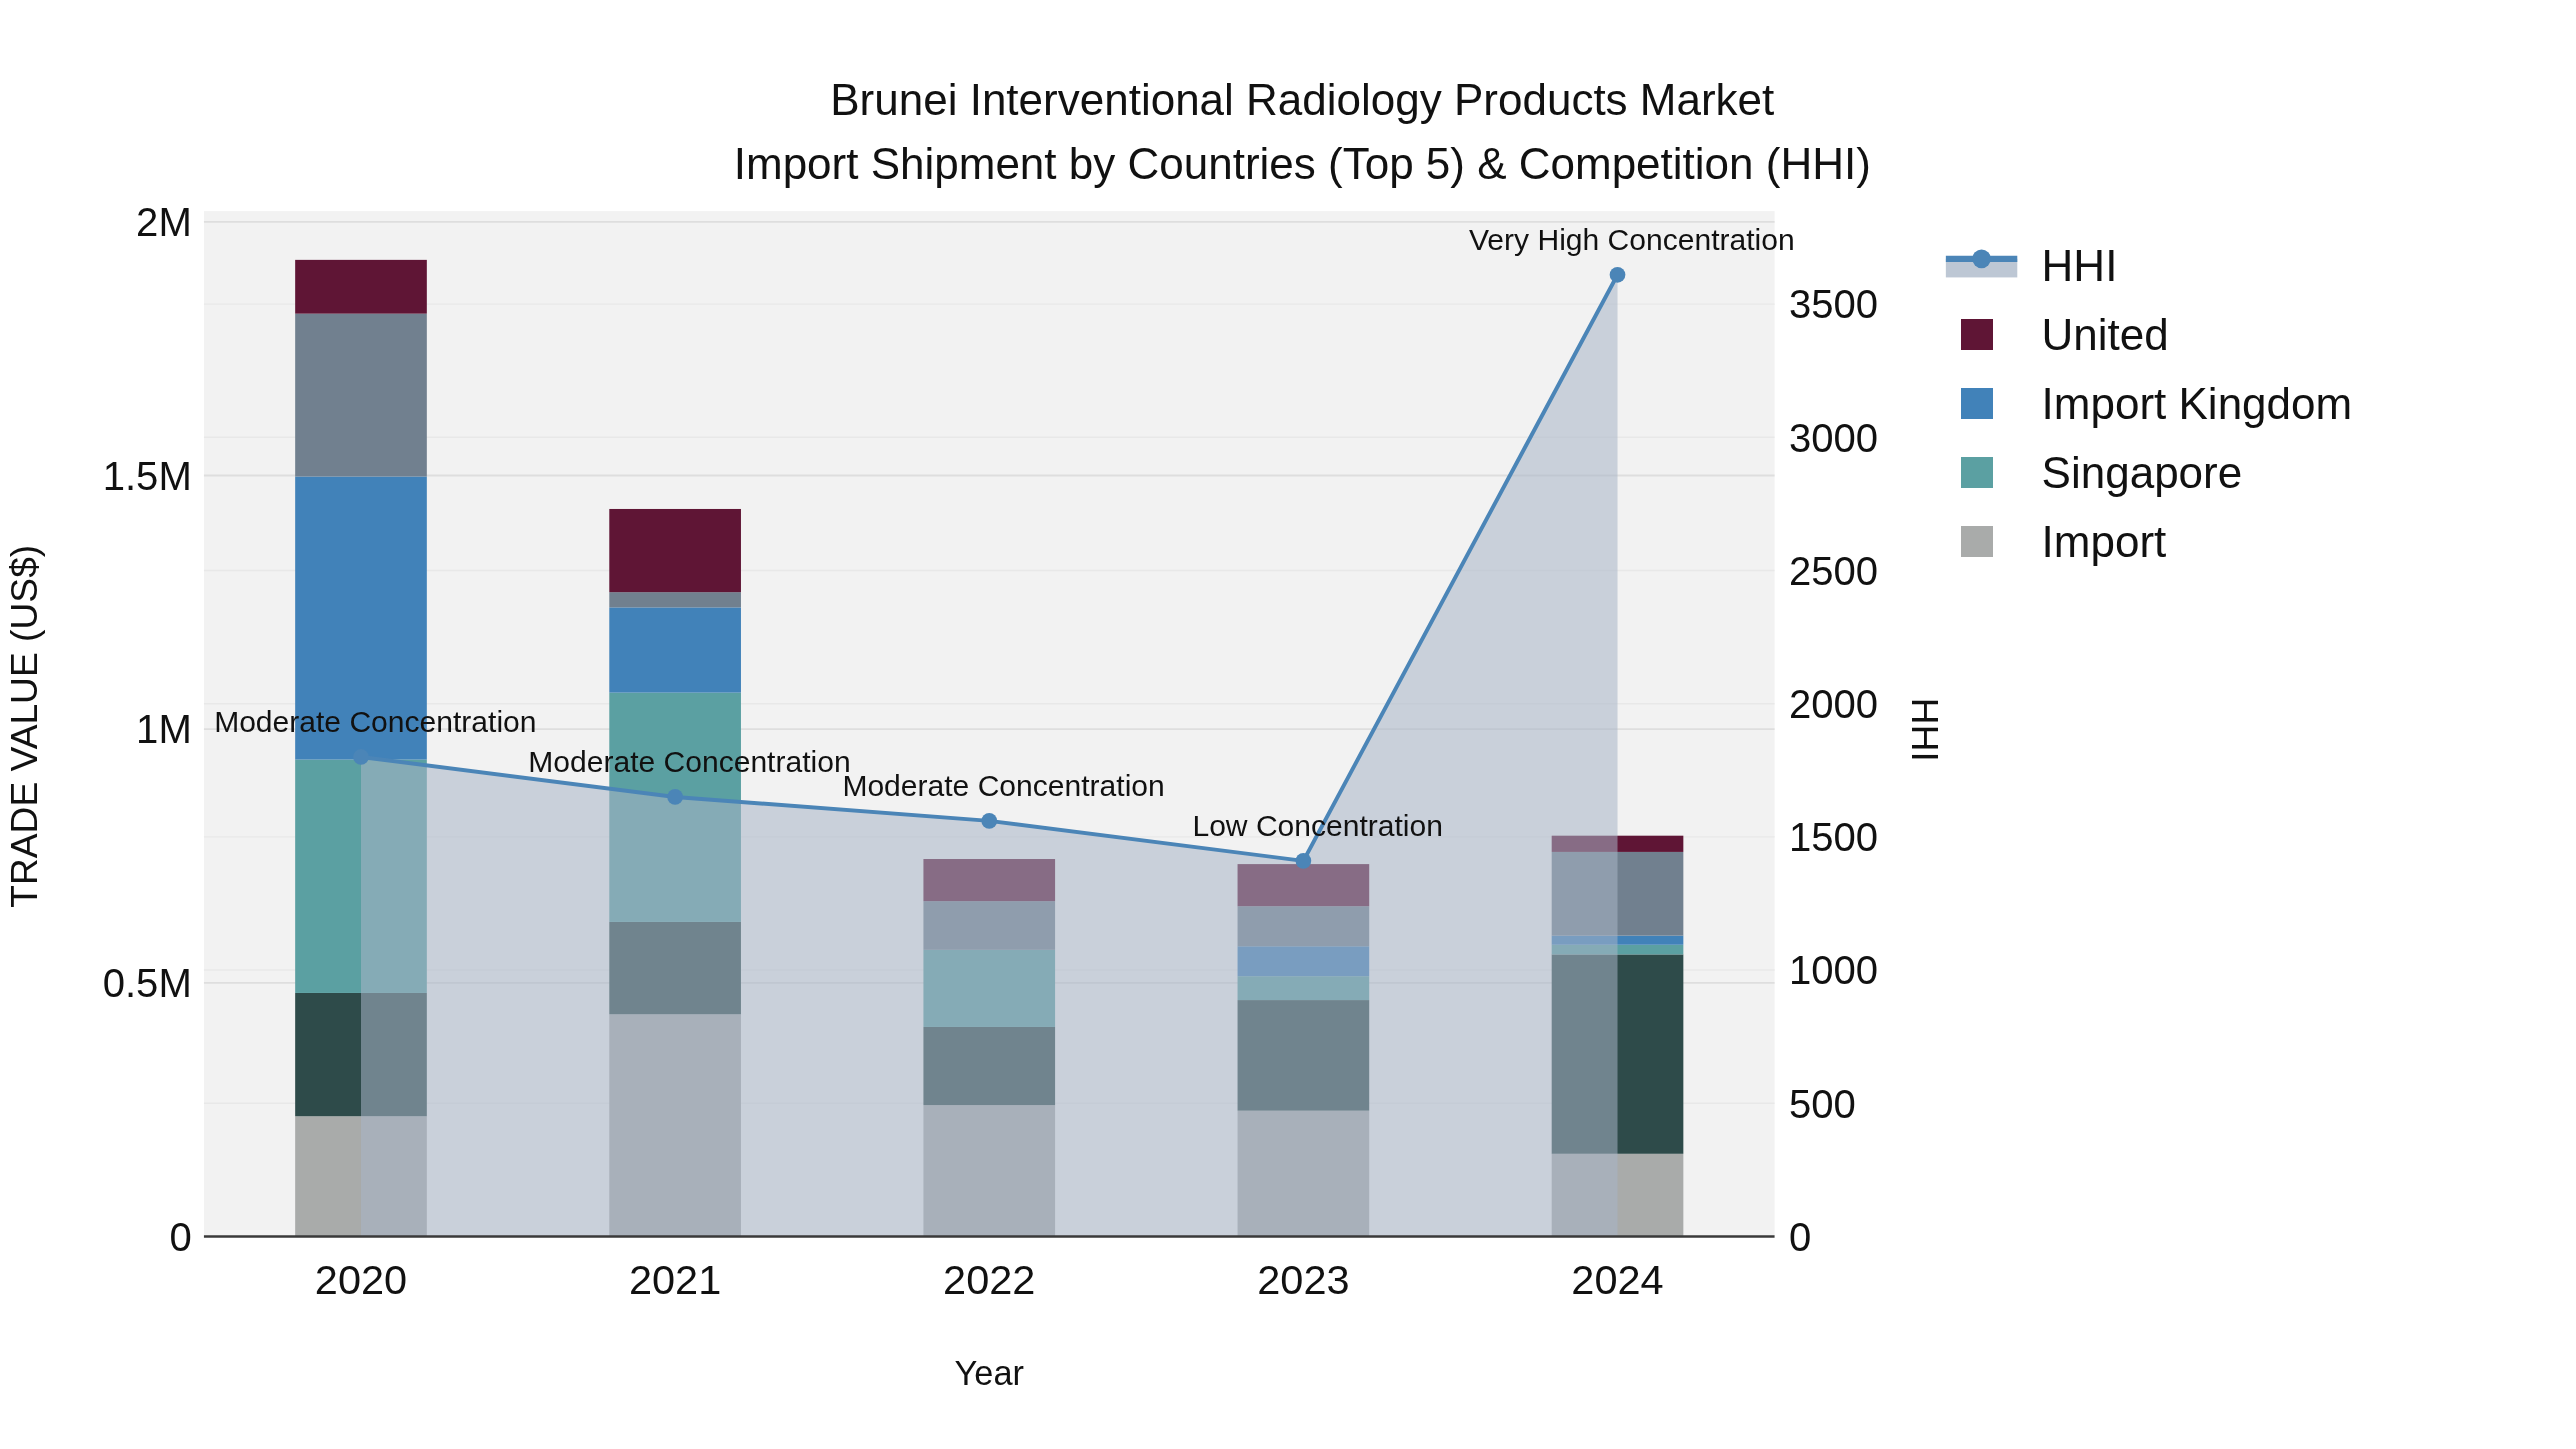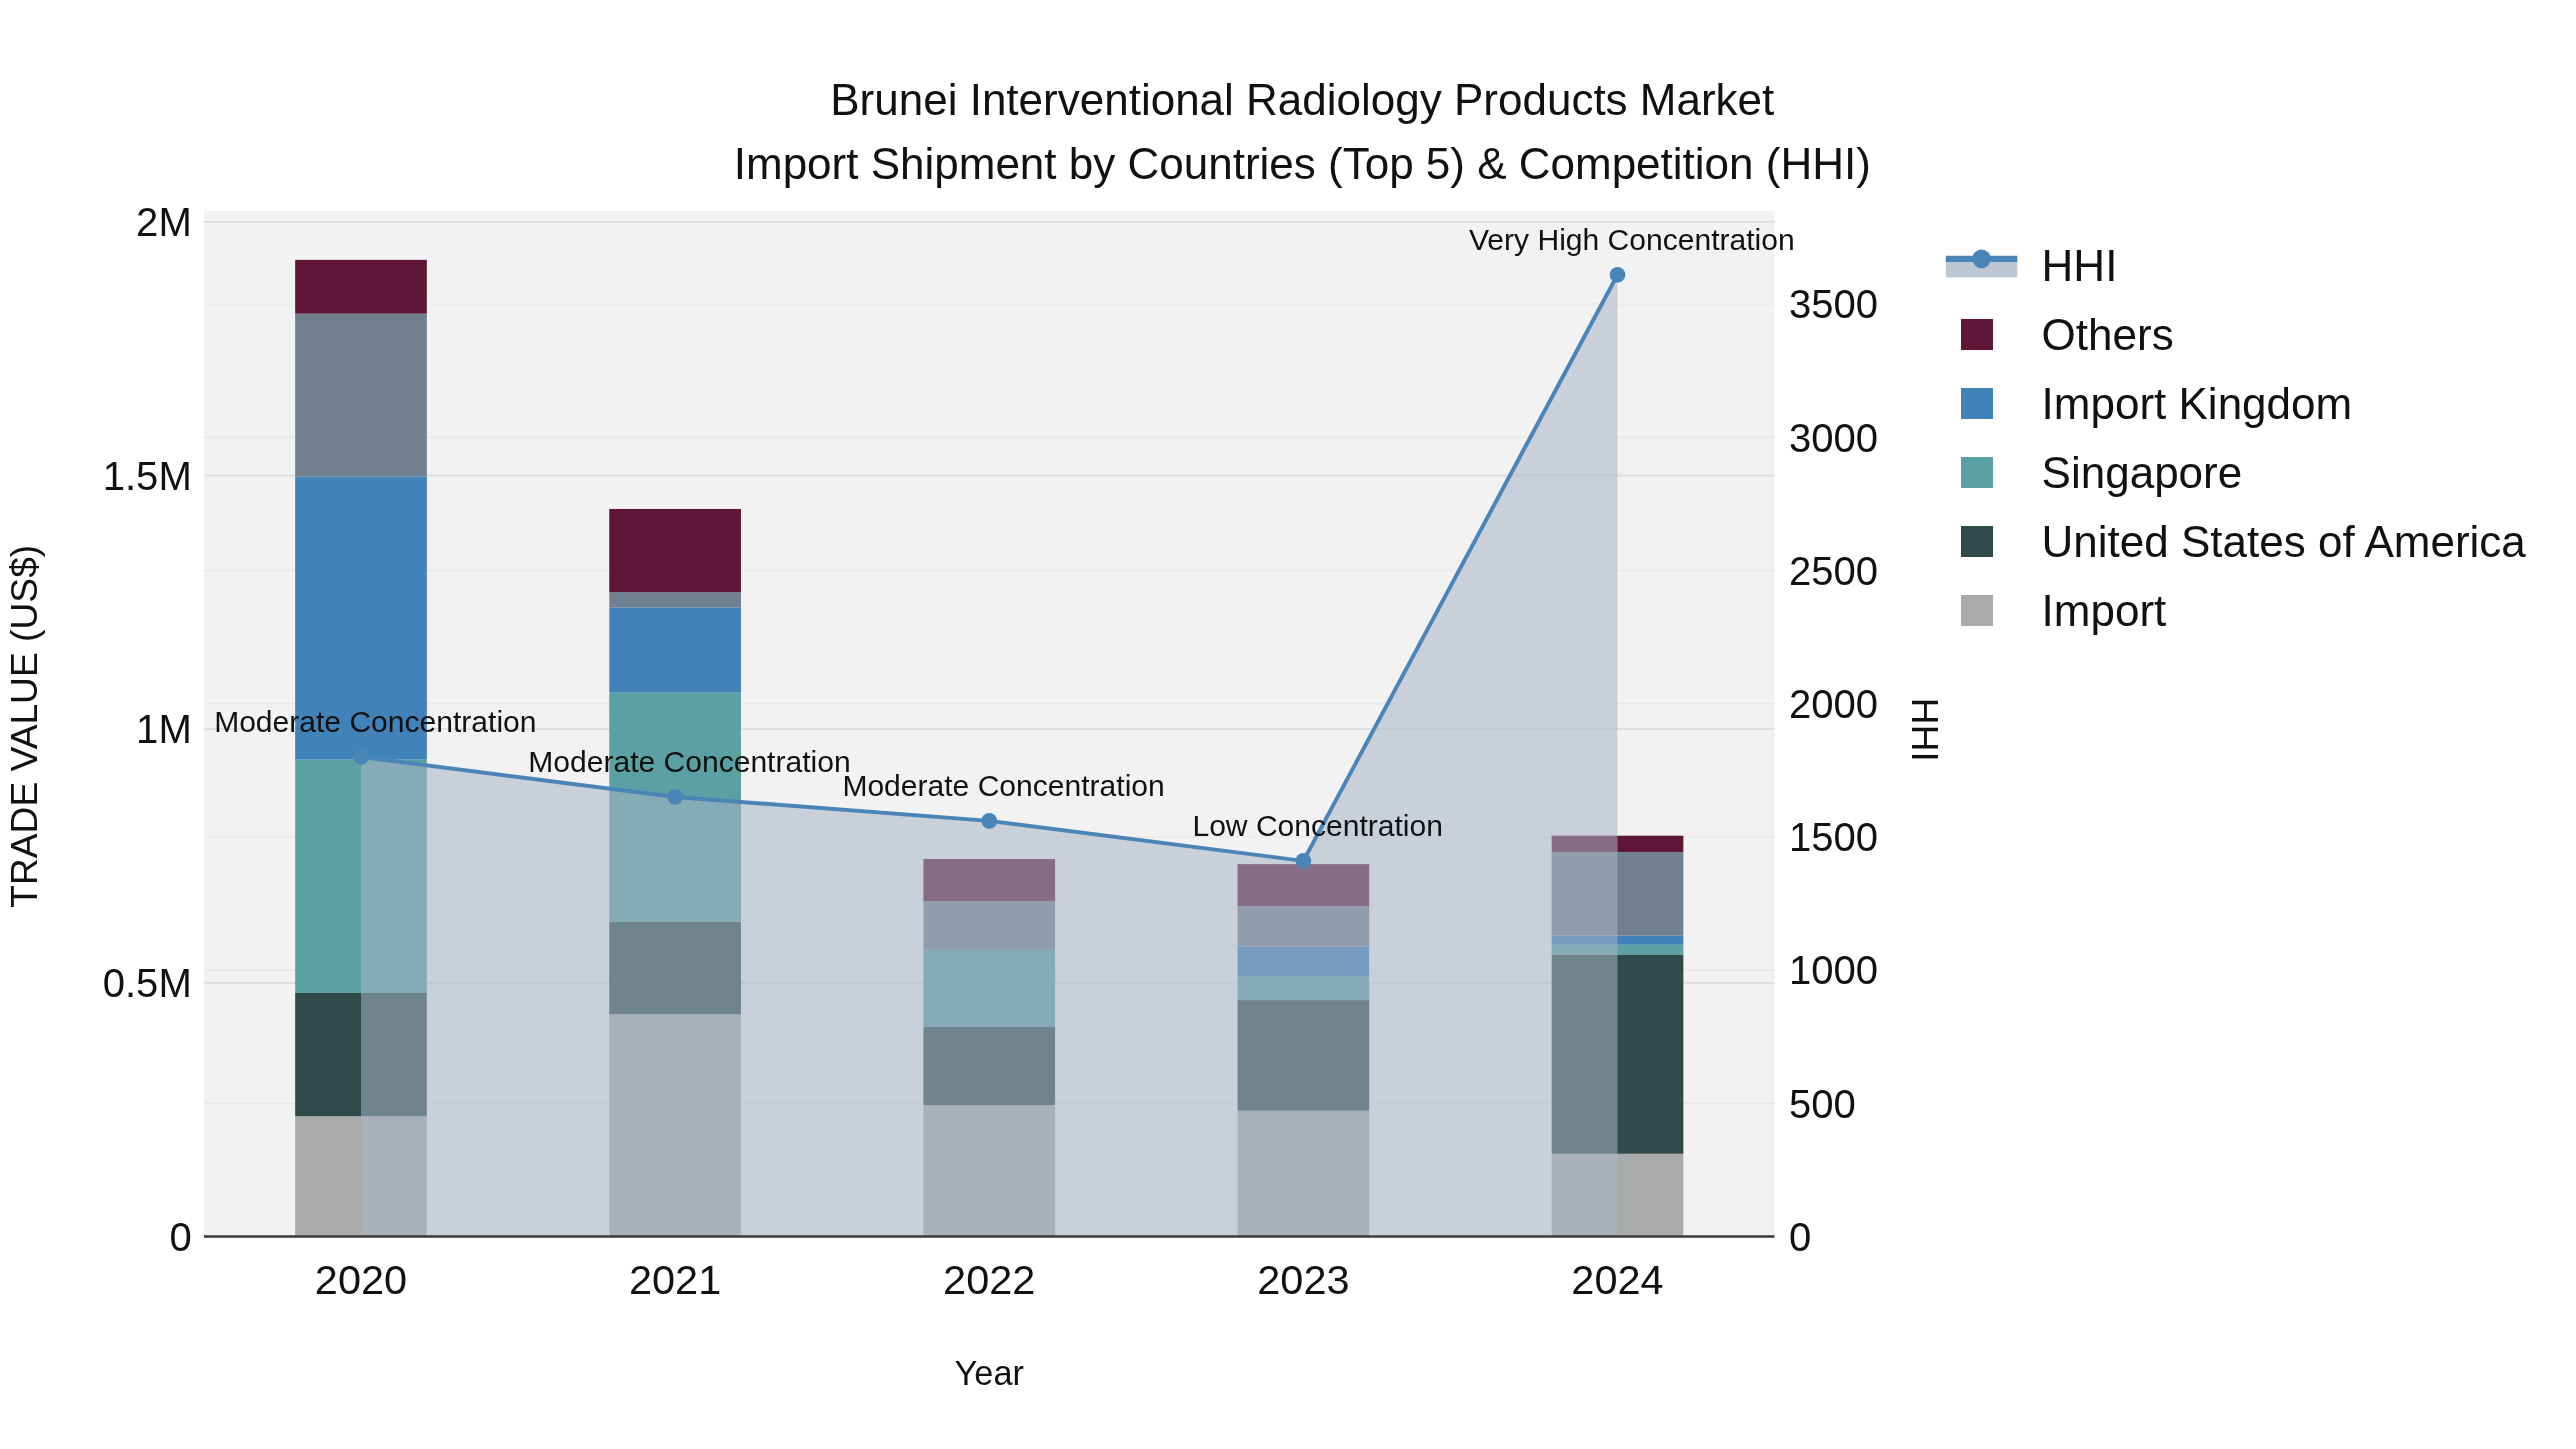--- a/index.html
+++ b/index.html
@@ -133,42 +133,36 @@
           <line x1="4" y1="18" x2="104" y2="18" stroke="#4b85b7" stroke-width="9"></line>
           <circle cx="54" cy="18" r="13" fill="#4b85b7"></circle>
         </svg>
       </div>
       <div class="legend-label">HHI</div>
     </div>
     <div class="legend-item">
       <div class="legend-symbol-slot">
           <div class="legend-square" style="background: rgb(95, 21, 53);"></div>
         </div>
-      <div class="legend-label">Others</div>
+      <div class="legend-label">United</div>
     </div>
     <div class="legend-item">
       <div class="legend-symbol-slot">
           <div class="legend-square" style="background: rgb(65, 130, 185);"></div>
         </div>
       <div class="legend-label">Import Kingdom</div>
     </div>
     <div class="legend-item">
       <div class="legend-symbol-slot">
           <div class="legend-square" style="background: rgb(91, 160, 162);"></div>
         </div>
       <div class="legend-label">Singapore</div>
     </div>
     <div class="legend-item">
       <div class="legend-symbol-slot">
-          <div class="legend-square" style="background: rgb(46, 75, 74);"></div>
-        </div>
-      <div class="legend-label">United States of America</div>
-    </div>
-    <div class="legend-item">
-      <div class="legend-symbol-slot">
           <div class="legend-square" style="background: rgb(169, 171, 170);"></div>
         </div>
       <div class="legend-label">Import</div>
     </div>
   </div>
 
 </div>
 
 
 </body></html>

